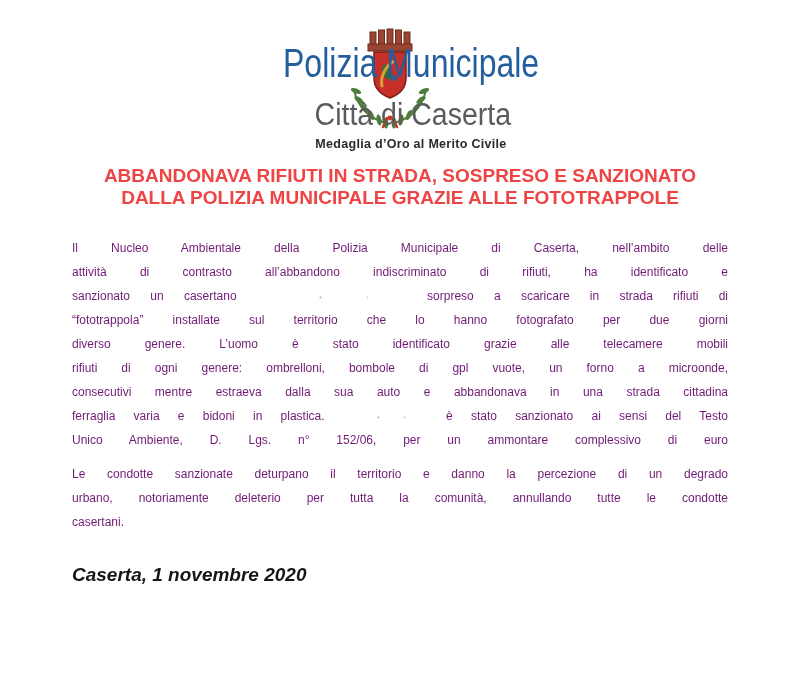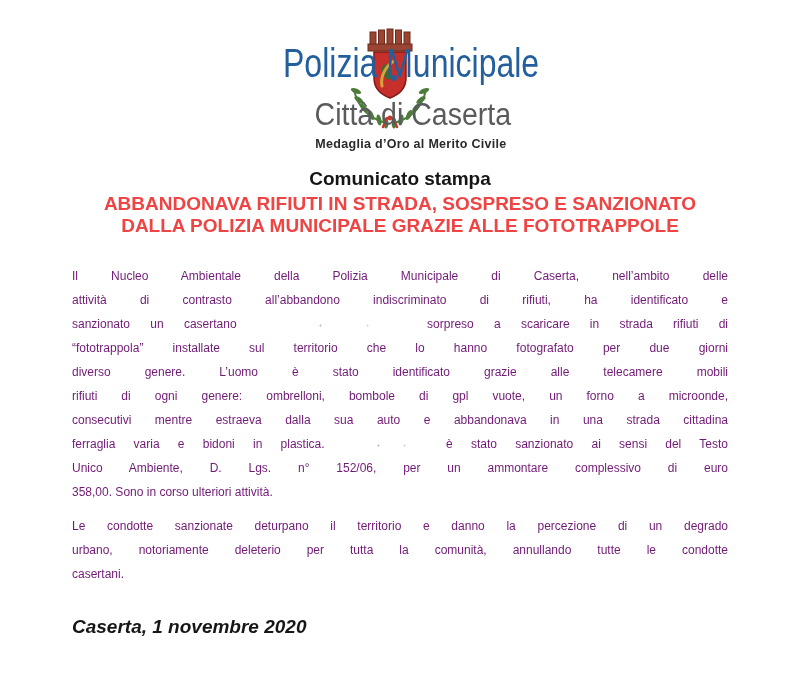--- a/index.html
+++ b/index.html
@@ -173,38 +173,36 @@
 
     <div class="org-name">
       <span class="squeeze">Polizia Municipale</span>
     </div>
     <div class="city-name">
       <span class="squeeze">Città di Caserta</span>
     </div>
     <div class="medal-line">Medaglia d’Oro al Merito Civile</div>
   </div>
 
-  <div class="kicker">Comunicato stampa</div>
   <div class="headline">
     <div>ABBANDONAVA RIFIUTI IN STRADA, SOSPRESO E SANZIONATO</div>
     <div>DALLA POLIZIA MUNICIPALE GRAZIE ALLE FOTOTRAPPOLE</div>
   </div>
 
   <div class="body-text">
     <div class="paragraph">
         <div class="line">Il Nucleo Ambientale della Polizia Municipale di Caserta, nell’ambito delle</div>
         <div class="line">attività di contrasto all’abbandono indiscriminato di rifiuti, ha identificato e</div>
         <div class="line"><span>sanzionato un casertano</span> <span class="redaction-gap"></span> <span>sorpreso a scaricare in strada rifiuti di</span></div>
         <div class="line">“fototrappola” installate sul territorio che lo hanno fotografato per due giorni</div>
         <div class="line">diverso genere. L’uomo è stato identificato grazie alle telecamere mobili</div>
         <div class="line">rifiuti di ogni genere: ombrelloni, bombole di gpl vuote, un forno a microonde,</div>
         <div class="line">consecutivi mentre estraeva dalla sua auto e abbandonava in una strada cittadina</div>
         <div class="line"><span>ferraglia varia e bidoni in plastica.</span> <span class="redaction-gap narrow"></span> <span>è stato sanzionato ai sensi del Testo</span></div>
         <div class="line">Unico Ambiente, D. Lgs. n° 152/06, per un ammontare complessivo di euro</div>
-        <div class="line last">358,00. Sono in corso ulteriori attività.</div>
       </div>
     <div class="paragraph">
         <div class="line">Le condotte sanzionate deturpano il territorio e danno la percezione di un degrado</div>
         <div class="line">urbano, notoriamente deleterio per tutta la comunità, annullando tutte le condotte</div>
         <div class="line last">casertani.</div>
       </div>
   </div>
 
   <div class="dateline">Caserta, 1 novembre 2020</div>
 

